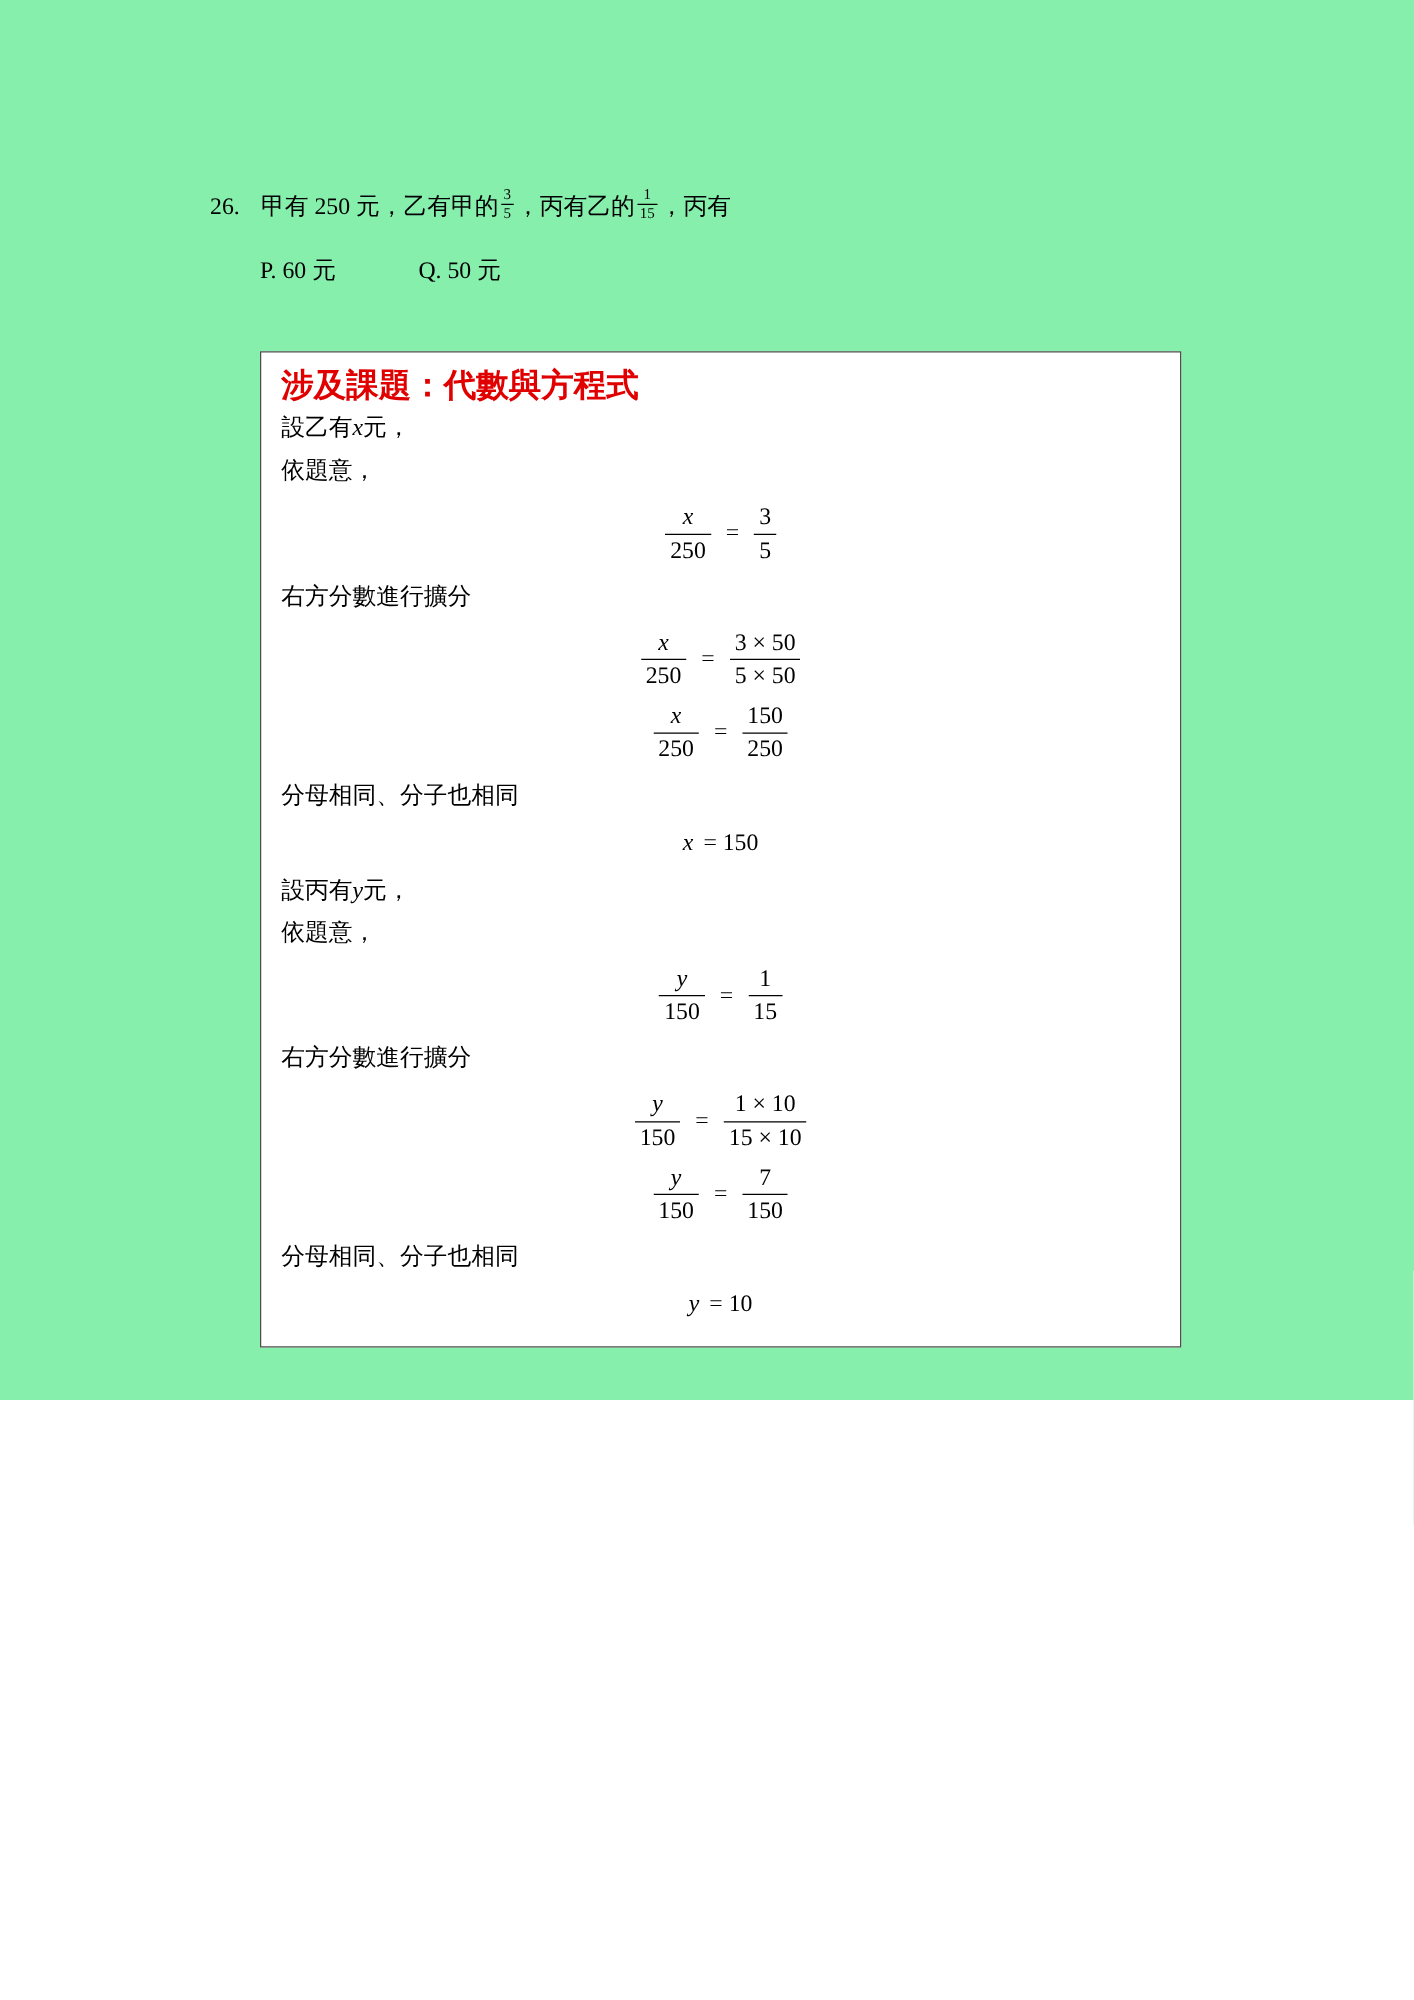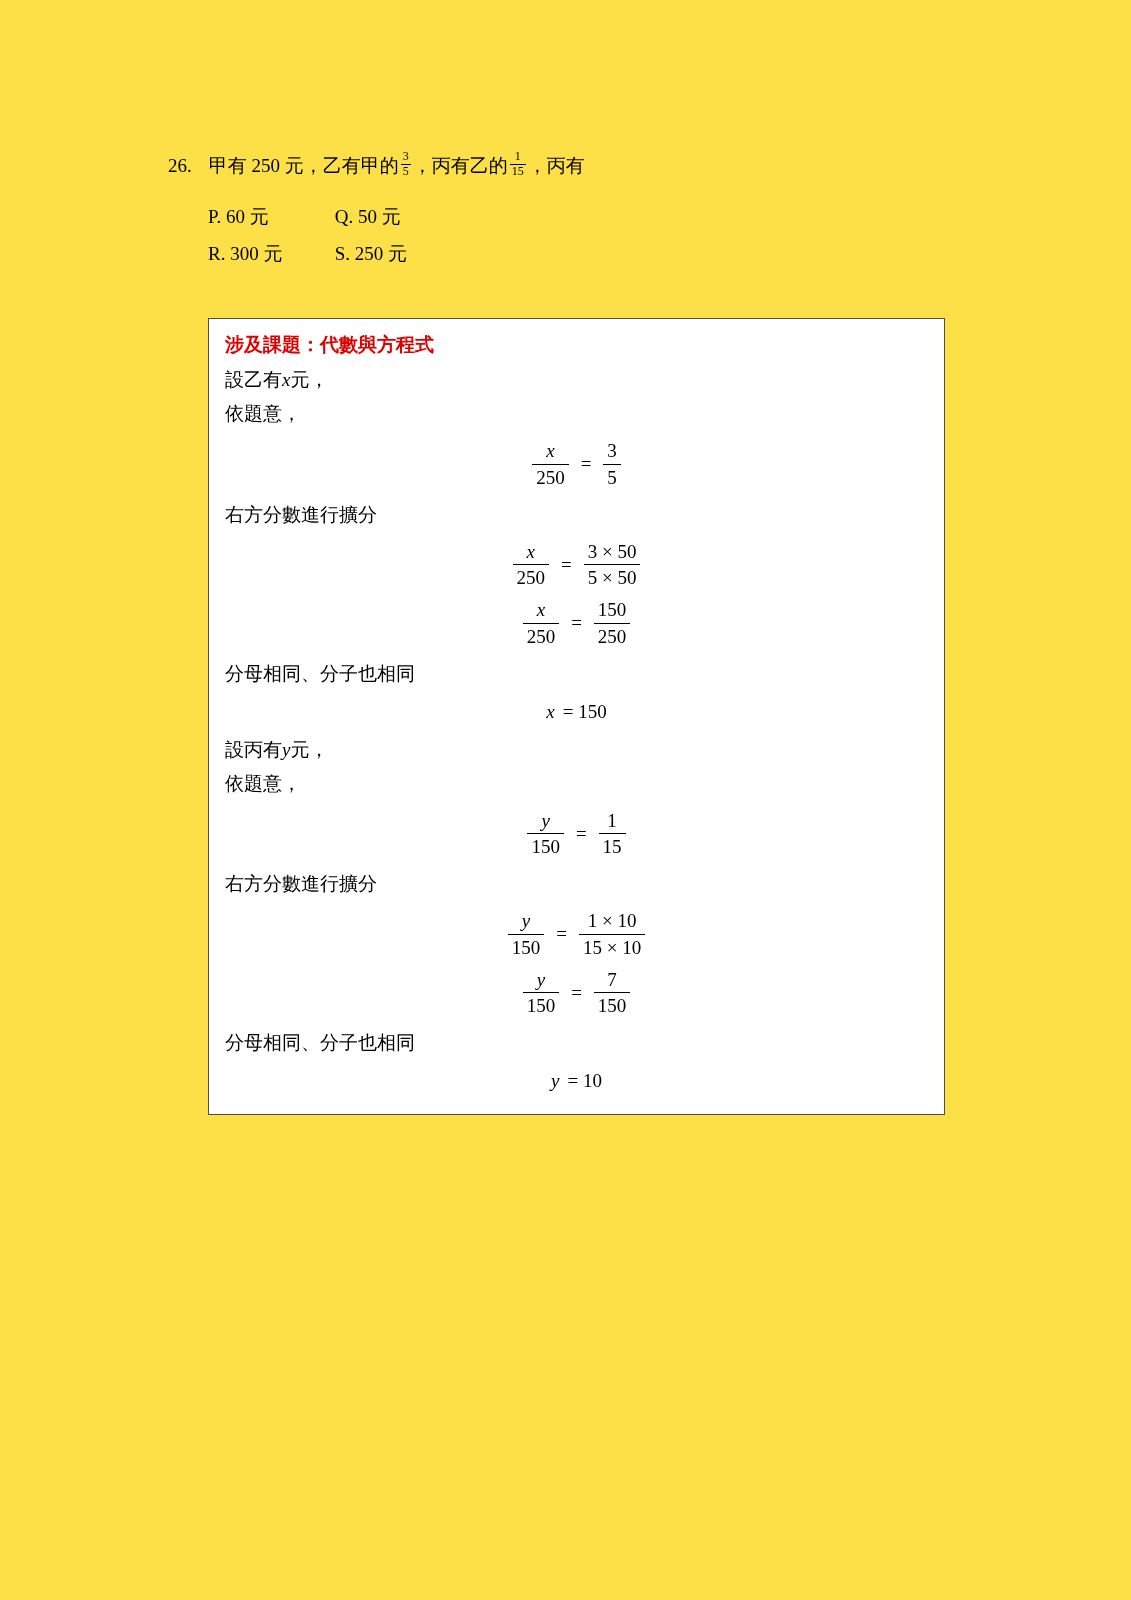--- a/index.html
+++ b/index.html
@@ -1,20 +1,20 @@
 <!DOCTYPE html>
 <html><head>
 <meta charset="utf-8">
 <style>
   html, body { margin: 0; padding: 0; background: #ffffff; }
   .page {
     position: relative;
     width: 1131px;
-    height: 1600px;
-    background: #fde047;
+    height: 1120px;
+    background: #86efac;
     font-family: "Liberation Serif", serif;
     color: #000000;
     font-size: 19px;
     overflow: hidden;
   }
   .content {
     position: absolute;
     top: 146px;
     left: 168px;
     width: 800px;
@@ -54,21 +54,21 @@
     width: 737px;
     box-sizing: border-box;
     border: 1px solid #4d4d4d;
     padding: 8px 16px 12px 16px;
     background: #ffffff;
   }
   .topic {
     color: #e00000;
     font-weight: bold;
     font-family: "Liberation Sans", sans-serif;
-    font-size: 19px;
+    font-size: 26px;
     line-height: 36px;
   }
   .t { line-height: 34px; min-height: 34px; }
   .eq {
     display: flex;
     align-items: center;
     justify-content: center;
     gap: 12px;
     margin: 8px 0;
   }
@@ -83,24 +83,20 @@
 
     <div class="q-line">
       <span class="q-num">26.</span><span>甲有 250 元，乙有甲的</span><span class="frac sm"><span class="num">3</span><span class="den">5</span></span><span>，丙有乙的</span><span class="frac sm"><span class="num">1</span><span class="den">15</span></span><span>，丙有</span>
     </div>
 
     <div class="options">
       <div class="opt-row">
         <span class="opt c1">P. 60 元</span>
         <span class="opt">Q. 50 元</span>
       </div>
-      <div class="opt-row">
-        <span class="opt c1">R. 300 元</span>
-        <span class="opt">S. 250 元</span>
-      </div>
     </div>
 
 
     <div class="box">
       <div class="topic">涉及課題：代數與方程式</div>
 
       <div class="t">
         <span>設乙有</span><span class="var">x</span><span>元，</span>
       </div>
       <div class="t">依題意，</div>

